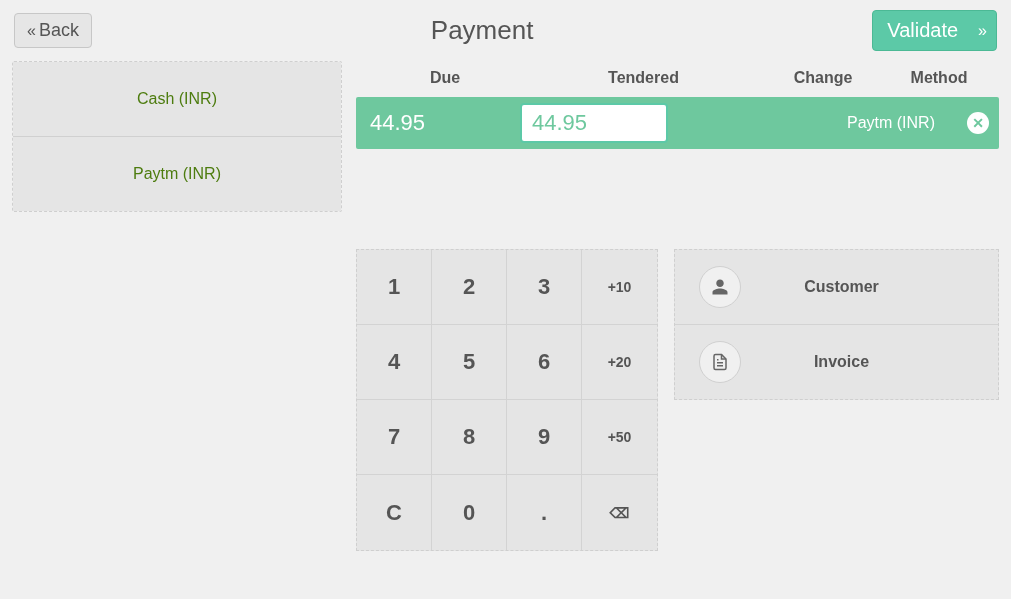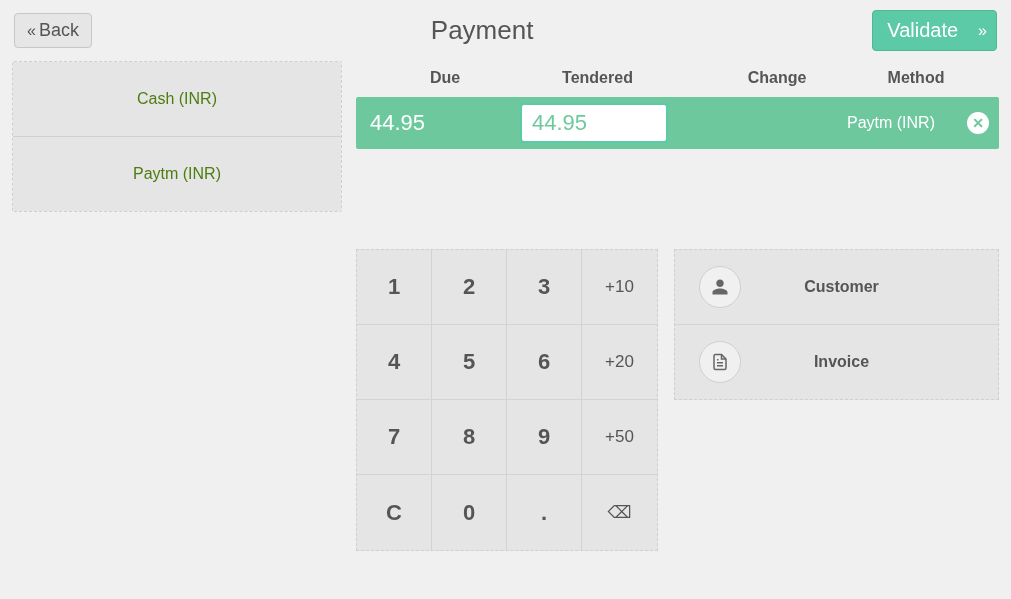--- a/index.html
+++ b/index.html
@@ -76,21 +76,21 @@
 
   .headers-row {
     display: flex;
     padding: 8px 14px 10px 14px;
     font-weight: 700;
     color: #555;
     font-size: 16px;
     text-align: center;
   }
   .col-due { width: 150px; }
-  .col-tend { width: 155px; }
+  .col-tend { width: 155px; margin-left: 46px; }
   .col-change { width: 140px; margin-left: 32px; }
   .col-method { flex: 1; }
 
   .payline {
     background: #6ec89e;
     color: #fff;
     display: flex;
     align-items: center;
     height: 52px;
     padding: 0 10px 0 14px;
@@ -138,21 +138,21 @@
   .numpad button {
     border: none;
     border-right: 1px solid #d3d3d3;
     border-bottom: 1px solid #d3d3d3;
     background: #e5e5e5;
     font-size: 22px;
     color: #555;
     font-weight: 700;
     cursor: pointer;
   }
-  .numpad button.small { font-size: 17px; font-weight: 400; }
+  .numpad button.small { font-size: 14px; font-weight: 700; }
   .numpad button:nth-child(4n) { border-right: none; }
   .numpad button:nth-last-child(-n+4) { border-bottom: none; }
 
   .actions-panel {
     flex: 1;
     border: 1px dashed #cfcfcf;
     background: #e5e5e5;
     align-self: flex-start;
   }
   .action-row {

